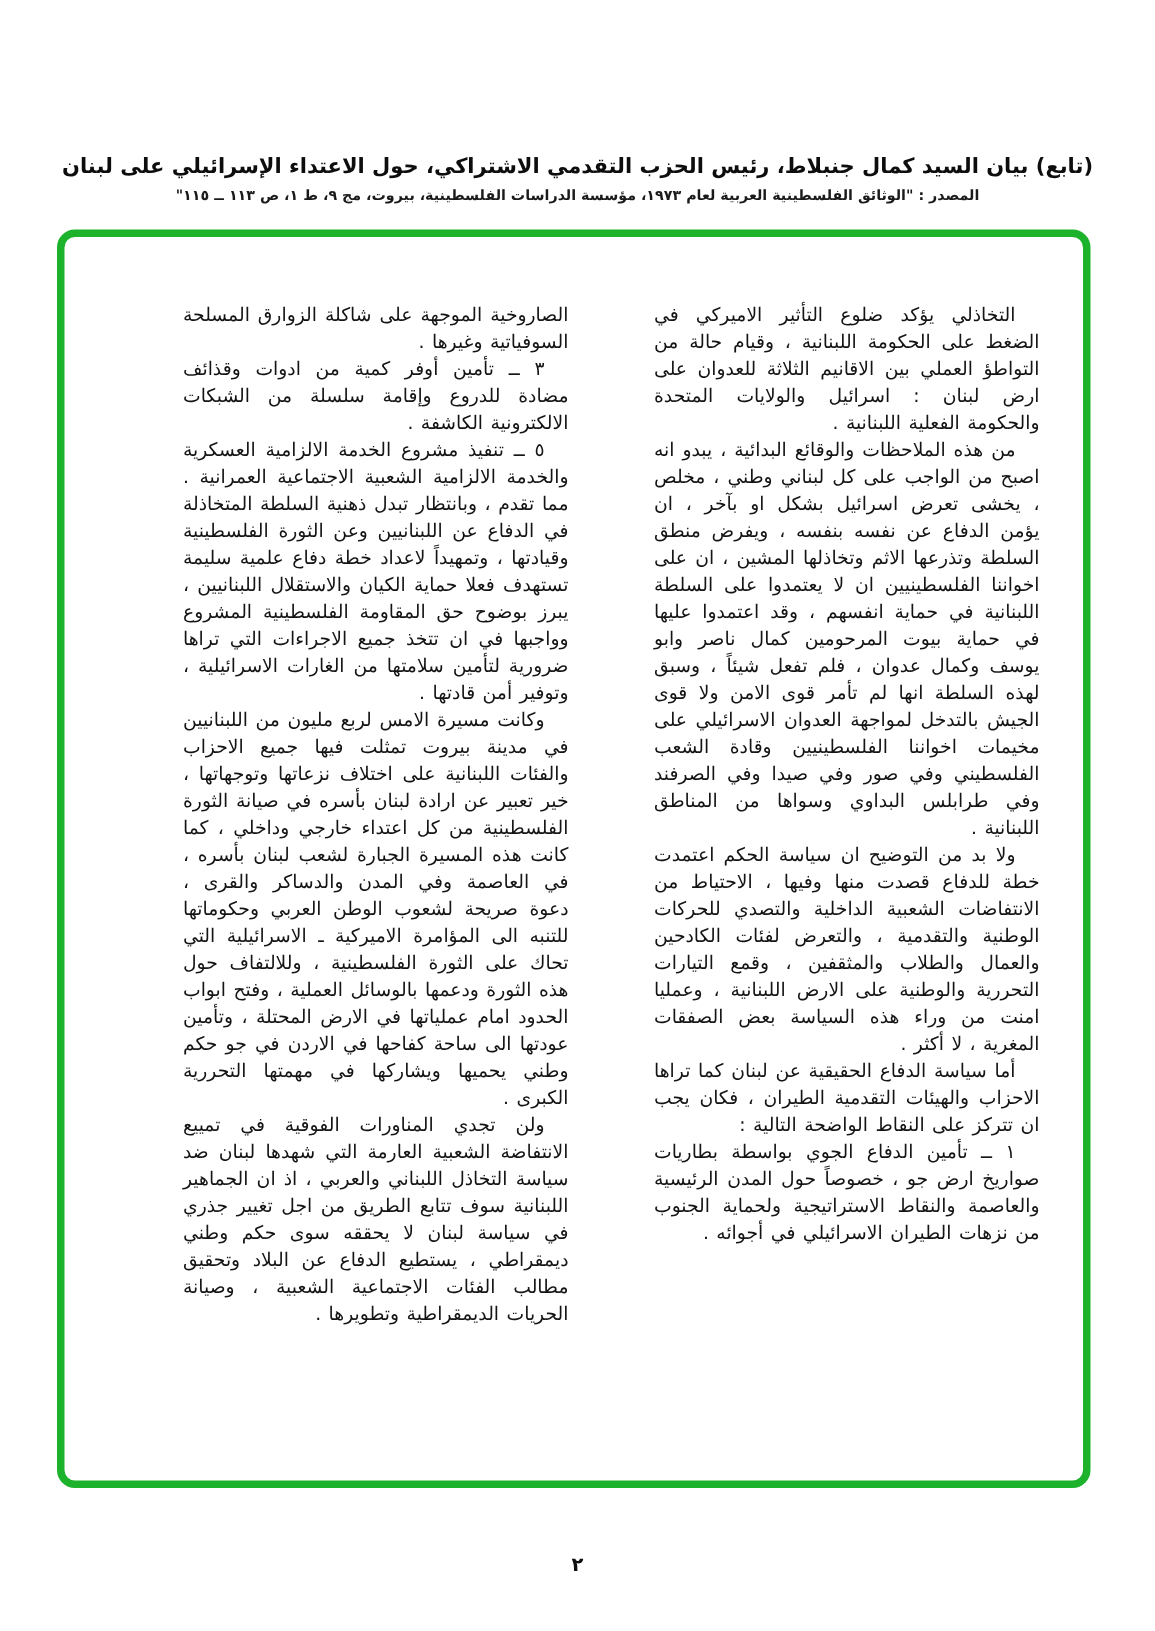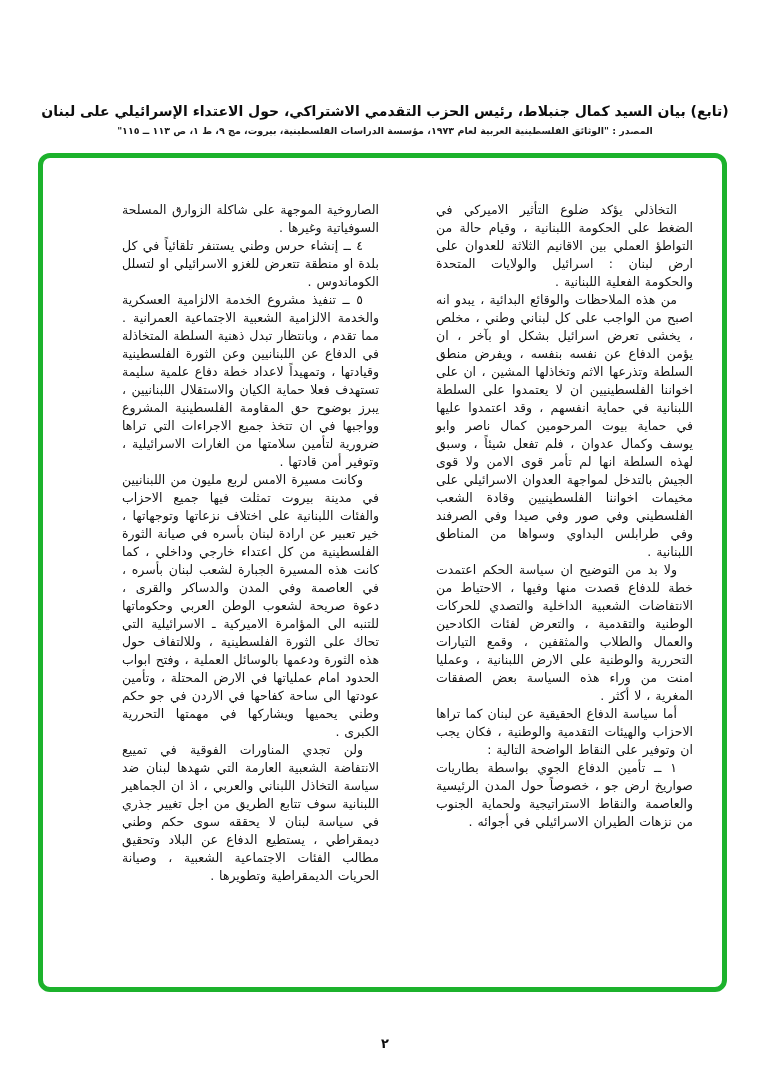--- a/index.html
+++ b/index.html
@@ -97,26 +97,26 @@
 </div>
 
 <div class="frame"></div>
 
 <div class="columns">
 
   <div class="col">
     <p>التخاذلي يؤكد ضلوع التأثير الاميركي في الضغط على الحكومة اللبنانية ، وقيام حالة من التواطؤ العملي بين الاقانيم الثلاثة للعدوان على ارض لبنان : اسرائيل والولايات المتحدة والحكومة الفعلية اللبنانية .</p>
     <p>من هذه الملاحظات والوقائع البدائية ، يبدو انه اصبح من الواجب على كل لبناني وطني ، مخلص ، يخشى تعرض اسرائيل بشكل او بآخر ، ان يؤمن الدفاع عن نفسه بنفسه ، ويفرض منطق السلطة وتذرعها الاثم وتخاذلها المشين ، ان على اخواننا الفلسطينيين ان لا يعتمدوا على السلطة اللبنانية في حماية انفسهم ، وقد اعتمدوا عليها في حماية بيوت المرحومين كمال ناصر وابو يوسف وكمال عدوان ، فلم تفعل شيئاً ، وسبق لهذه السلطة انها لم تأمر قوى الامن ولا قوى الجيش بالتدخل لمواجهة العدوان الاسرائيلي على مخيمات اخواننا الفلسطينيين وقادة الشعب الفلسطيني وفي صور وفي صيدا وفي الصرفند وفي طرابلس البداوي وسواها من المناطق اللبنانية .</p>
     <p>ولا بد من التوضيح ان سياسة الحكم اعتمدت خطة للدفاع قصدت منها وفيها ، الاحتياط من الانتفاضات الشعبية الداخلية والتصدي للحركات الوطنية والتقدمية ، والتعرض لفئات الكادحين والعمال والطلاب والمثقفين ، وقمع التيارات التحررية والوطنية على الارض اللبنانية ، وعمليا امنت من وراء هذه السياسة بعض الصفقات المغرية ، لا أكثر .</p>
-    <p>أما سياسة الدفاع الحقيقية عن لبنان كما تراها الاحزاب والهيئات التقدمية والوطنية ، فكان يجب ان وتوفير على النقاط الواضحة التالية :</p>
+    <p>أما سياسة الدفاع الحقيقية عن لبنان كما تراها الاحزاب والهيئات التقدمية الطيران ، فكان يجب ان تتركز على النقاط الواضحة التالية :</p>
     <p>١ ــ تأمين الدفاع الجوي بواسطة بطاريات صواريخ ارض جو ، خصوصاً حول المدن الرئيسية والعاصمة والنقاط الاستراتيجية ولحماية الجنوب من نزهات الطيران الاسرائيلي في أجوائه .</p>
   </div>
 
   <div class="col">
     <p class="cont">الصاروخية الموجهة على شاكلة الزوارق المسلحة السوفياتية وغيرها .</p>
-    <p>٤ ــ إنشاء حرس وطني يستنفر تلقائياً في كل بلدة او منطقة تتعرض للغزو الاسرائيلي او لتسلل الكوماندوس .</p>
+    <p>٣ ــ تأمين أوفر كمية من ادوات وقذائف مضادة للدروع وإقامة سلسلة من الشبكات الالكترونية الكاشفة .</p>
     <p>٥ ــ تنفيذ مشروع الخدمة الالزامية العسكرية والخدمة الالزامية الشعبية الاجتماعية العمرانية . مما تقدم ، وبانتظار تبدل ذهنية السلطة المتخاذلة في الدفاع عن اللبنانيين وعن الثورة الفلسطينية وقيادتها ، وتمهيداً لاعداد خطة دفاع علمية سليمة تستهدف فعلا حماية الكيان والاستقلال اللبنانيين ، يبرز بوضوح حق المقاومة الفلسطينية المشروع وواجبها في ان تتخذ جميع الاجراءات التي تراها ضرورية لتأمين سلامتها من الغارات الاسرائيلية ، وتوفير أمن قادتها .</p>
     <p>وكانت مسيرة الامس لربع مليون من اللبنانيين في مدينة بيروت تمثلت فيها جميع الاحزاب والفئات اللبنانية على اختلاف نزعاتها وتوجهاتها ، خير تعبير عن ارادة لبنان بأسره في صيانة الثورة الفلسطينية من كل اعتداء خارجي وداخلي ، كما كانت هذه المسيرة الجبارة لشعب لبنان بأسره ، في العاصمة وفي المدن والدساكر والقرى ، دعوة صريحة لشعوب الوطن العربي وحكوماتها للتنبه الى المؤامرة الاميركية ـ الاسرائيلية التي تحاك على الثورة الفلسطينية ، وللالتفاف حول هذه الثورة ودعمها بالوسائل العملية ، وفتح ابواب الحدود امام عملياتها في الارض المحتلة ، وتأمين عودتها الى ساحة كفاحها في الاردن في جو حكم وطني يحميها ويشاركها في مهمتها التحررية الكبرى .</p>
     <p>ولن تجدي المناورات الفوقية في تمييع الانتفاضة الشعبية العارمة التي شهدها لبنان ضد سياسة التخاذل اللبناني والعربي ، اذ ان الجماهير اللبنانية سوف تتابع الطريق من اجل تغيير جذري في سياسة لبنان لا يحققه سوى حكم وطني ديمقراطي ، يستطيع الدفاع عن البلاد وتحقيق مطالب الفئات الاجتماعية الشعبية ، وصيانة الحريات الديمقراطية وتطويرها .</p>
   </div>
 </div>
 
 <div class="footer">٢</div>
 
 </body></html>

